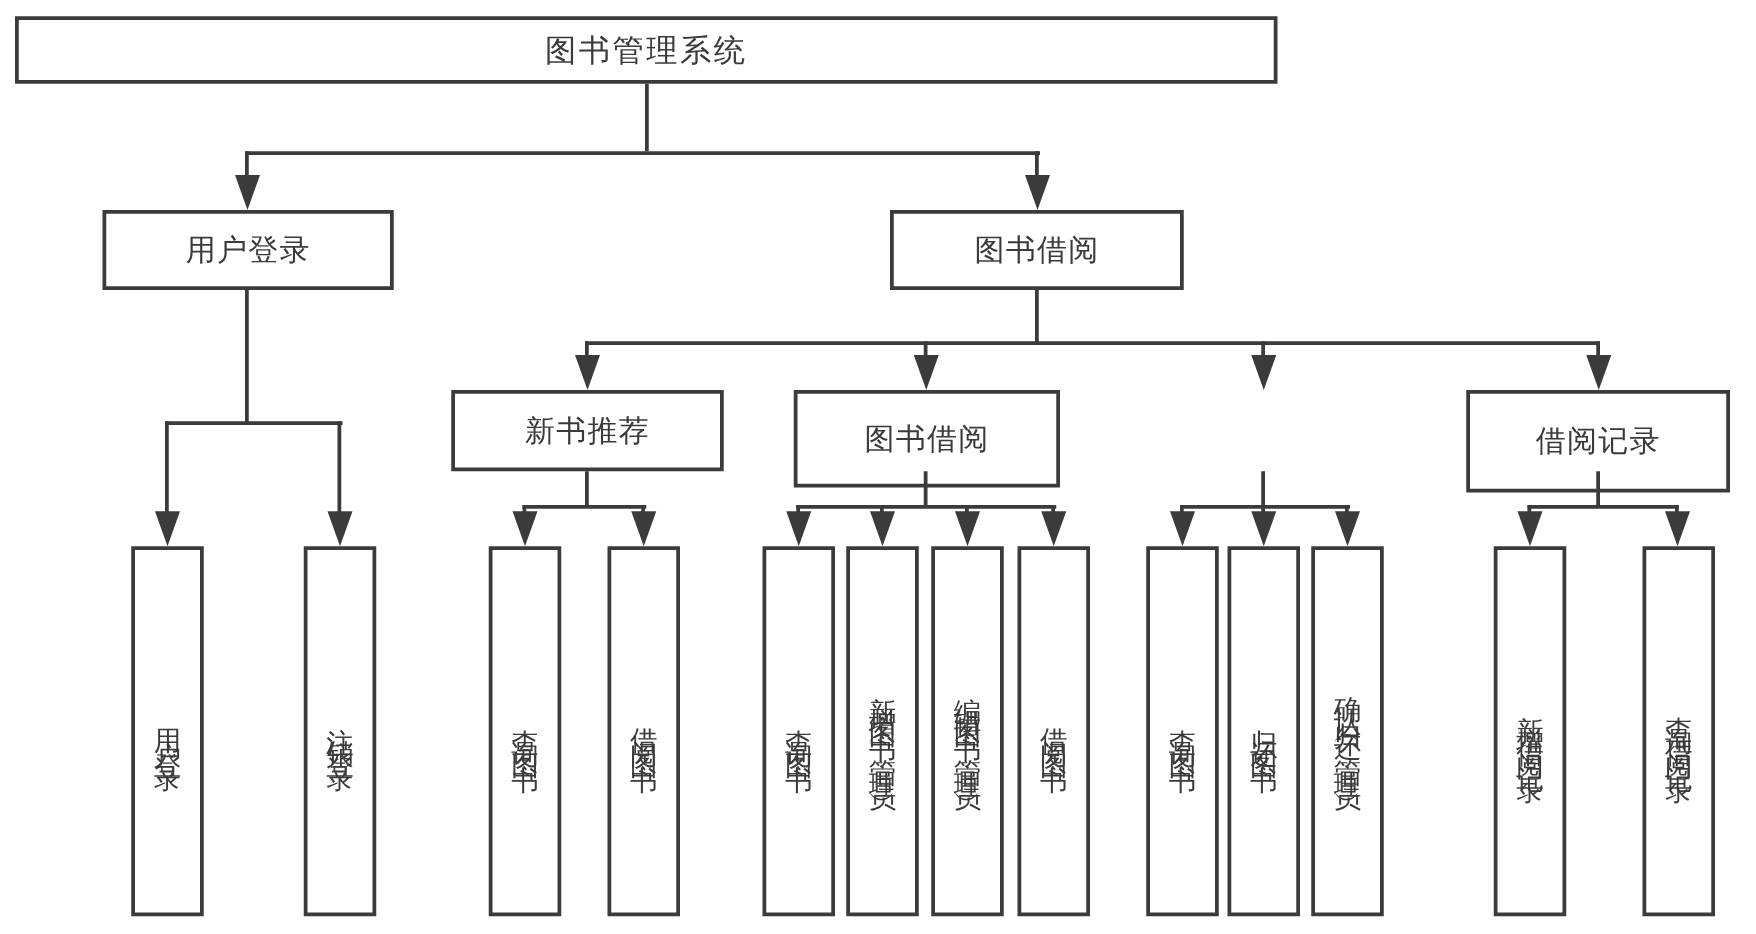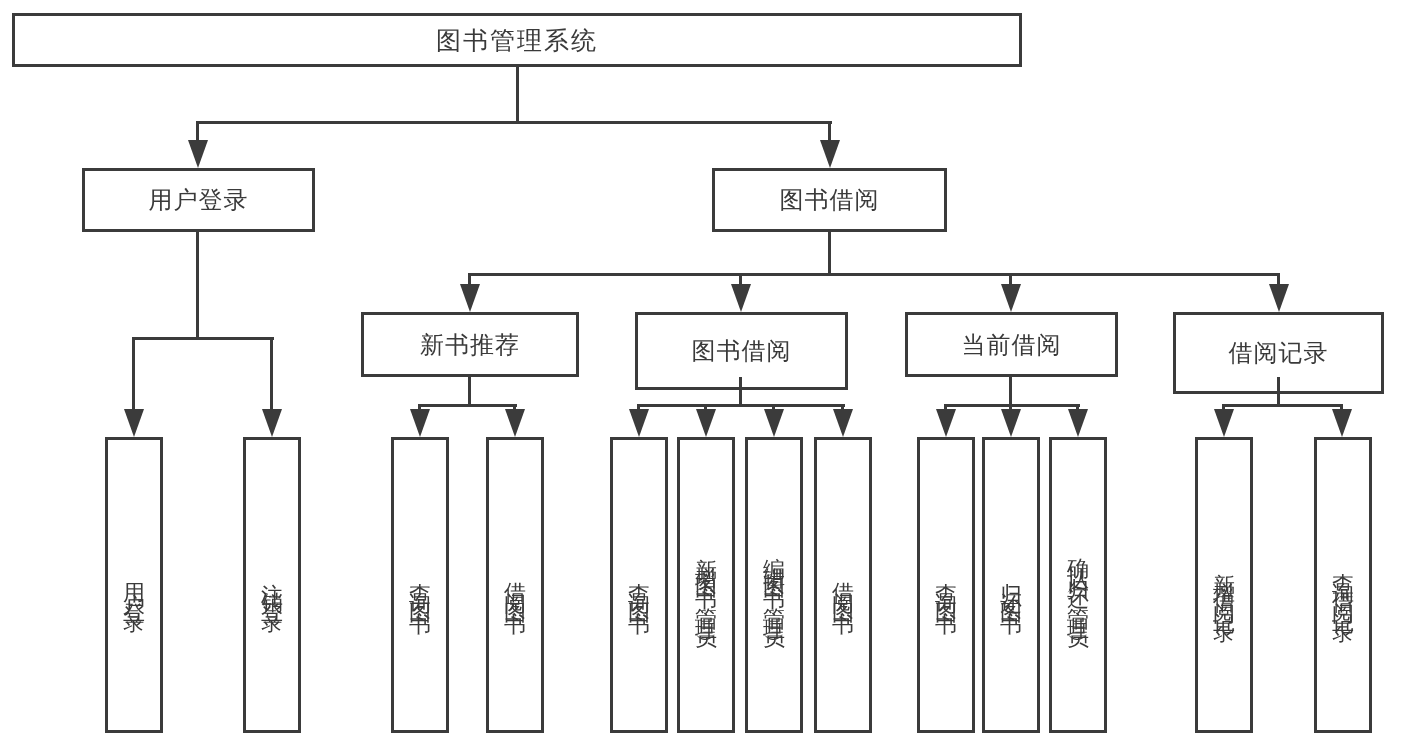--- a/index.html
+++ b/index.html
@@ -97,21 +97,20 @@
   <div class="vl" style="left:739px; top:273px; height:14px;"></div>
   <div class="vl" style="left:1009px; top:273px; height:14px;"></div>
   <div class="vl" style="left:1277px; top:273px; height:14px;"></div>
   <div class="ar" style="left:460px; top:284px;"></div>
   <div class="ar" style="left:731px; top:284px;"></div>
   <div class="ar" style="left:1001px; top:284px;"></div>
   <div class="ar" style="left:1269px; top:284px;"></div>
 
   <div class="b hbox" style="left:361px; top:312px; width:218px; height:65px;">新书推荐</div>
   <div class="b hbox" style="left:635px; top:312px; width:213px; height:78px;">图书借阅</div>
-  <div class="b hbox" style="left:905px; top:312px; width:213px; height:65px;">当前借阅</div>
   <div class="b hbox" style="left:1173px; top:312px; width:211px; height:82px;">借阅记录</div>
 
   <div class="vl" style="left:468px; top:377px; height:29px;"></div>
   <div class="hl" style="left:418px; top:404px; width:99px;"></div>
   <div class="vl" style="left:418px; top:404px; height:16px;"></div>
   <div class="vl" style="left:513px; top:404px; height:16px;"></div>
   <div class="ar" style="left:410px; top:409px;"></div>
   <div class="ar" style="left:505px; top:409px;"></div>
 
   <div class="vl" style="left:739px; top:377px; height:29px;"></div>

